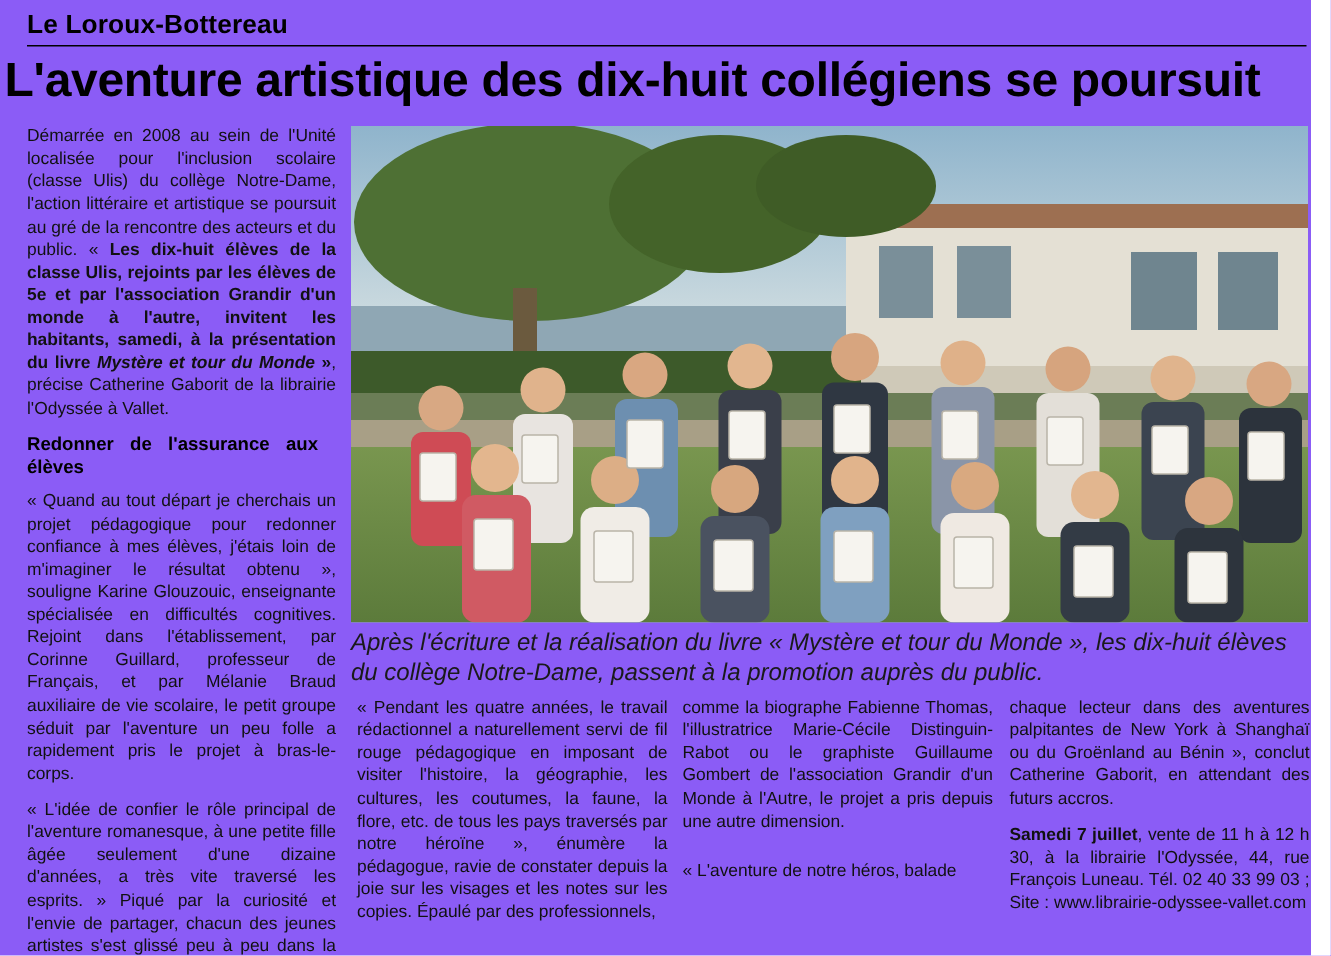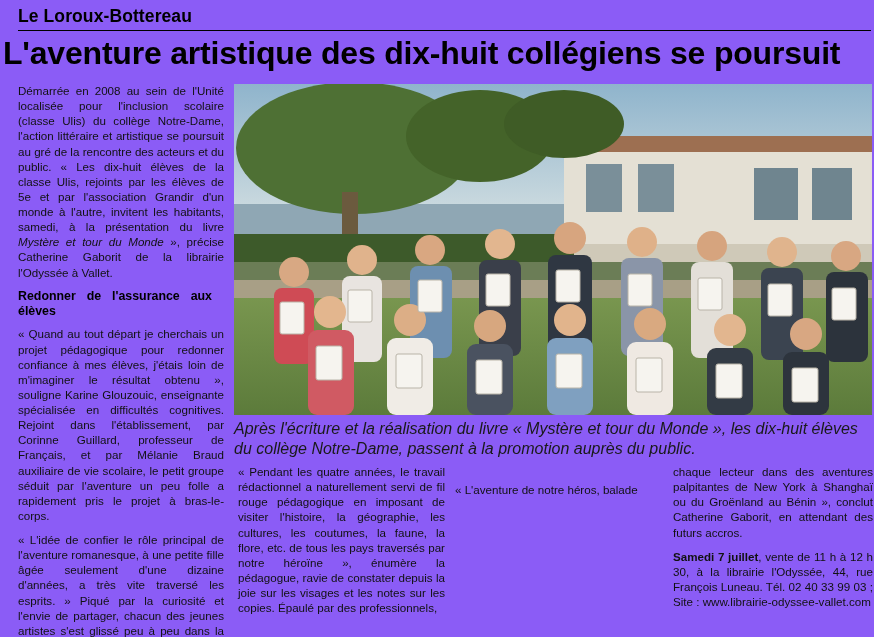--- a/index.html
+++ b/index.html
@@ -60,21 +60,21 @@
     top: 83px;
     width: 206px;
     font-size: 11.6px;
     line-height: 1.305;
     color: #111111;
     text-align: justify;
   }
   .left-col p {
     margin: 0 0 0 0;
   }
-  .left-col .b { font-weight: normal; }
+  .left-col .b { font-weight: bold; }
   .left-col .i { font-style: italic; }
   .subhead {
     font-size: 12.4px;
     font-weight: bold;
     line-height: 1.2;
     margin: 9px 12px 8px 0;
     color: #000000;
   }
 
   
@@ -232,20 +232,21 @@
     </svg>
   </div>
 
   <div class="caption">Après l'écriture et la réalisation du livre « Mystère et tour du Monde », les dix-huit élèves du collège Notre-Dame, passent à la promotion auprès du public.</div>
 
   <div class="col col-2">
     <p>« Pendant les quatre années, le travail rédactionnel a naturellement servi de fil rouge pédagogique en imposant de visiter l'histoire, la géographie, les cultures, les coutumes, la faune, la flore, etc. de tous les pays traversés par notre héroïne », énumère la pédagogue, ravie de constater depuis la joie sur les visages et les notes sur les copies. Épaulé par des professionnels,</p>
   </div>
 
   <div class="col col-3">
+    <p>comme la biographe Fabienne Thomas, l'illustratrice Marie-Cécile Distinguin-Rabot ou le graphiste Guillaume Gombert de l'association Grandir d'un Monde à l'Autre, le projet a pris depuis une autre dimension.</p>
     <div class="gap"></div>
     <div class="gap"></div>
     <p>« L'aventure de notre héros, balade</p>
   </div>
 
   <div class="col col-4">
     <p>chaque lecteur dans des aventures palpitantes de New York à Shanghaï ou du Groënland au Bénin », conclut Catherine Gaborit, en attendant des futurs accros.</p>
     <div class="gap"></div>
     <p><span class="b">Samedi 7 juillet</span><span>, vente de 11 h à 12 h 30, à la librairie l'Odyssée, 44, rue François Luneau. Tél. 02 40 33 99 03 ; Site : www.librairie-odyssee-vallet.com</span></p>
   </div>

